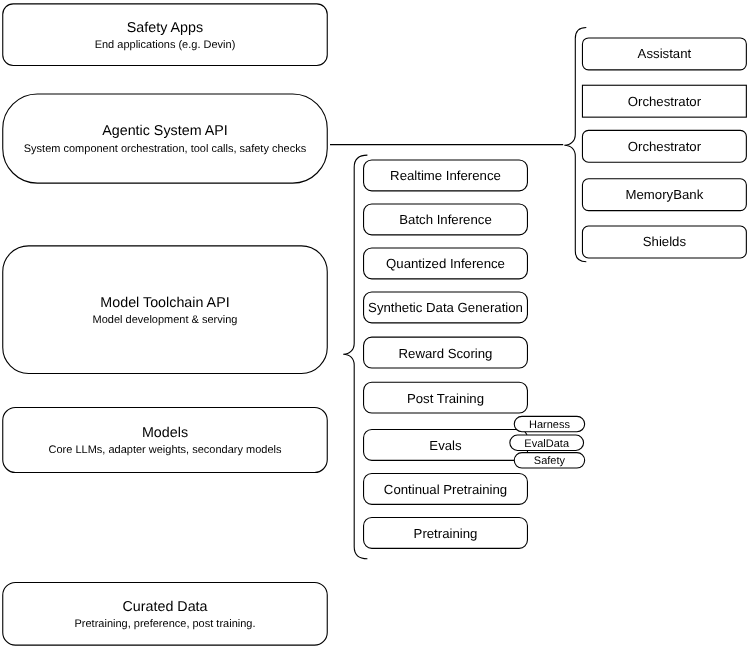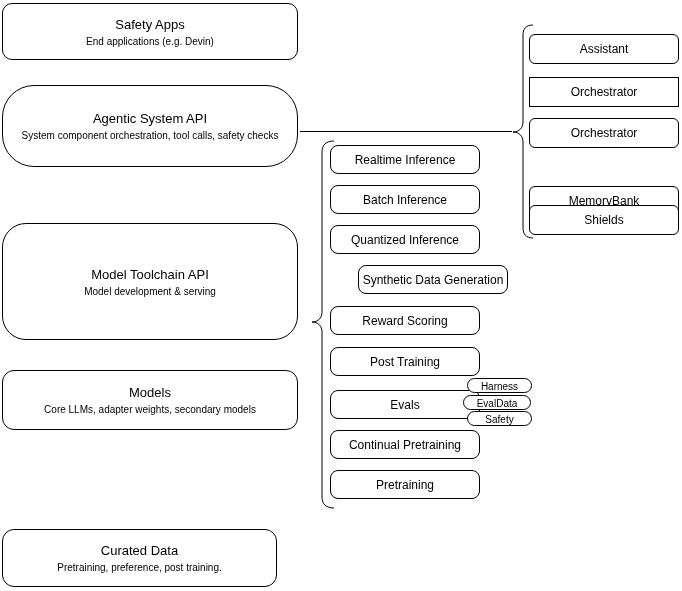--- a/index.html
+++ b/index.html
@@ -61,35 +61,35 @@
     <div class="title">Model Toolchain API</div>
     <div class="subtitle">Model development &amp; serving</div>
   </div>
 
   <div class="node" style="top:370px;left:2px;width:296px;height:60px;border-radius:12px;">
     <div class="title">Models</div>
     <div class="subtitle">Core LLMs, adapter weights, secondary models</div>
   </div>
 
 
-  <div class="node" style="top:529px;left:2px;width:275px;height:58px;border-radius:12px;">
+  <div class="node" style="top:529px;left:2px;width:296px;height:58px;border-radius:12px;">
     <div class="title">Curated Data</div>
     <div class="subtitle">Pretraining, preference, post training.</div>
   </div>
 
   <div class="node mid" style="top:145px;left:330px;width:150px;height:29px;border-radius:8px;">
     <span class="small-label">Realtime Inference</span>
   </div>
   <div class="node mid" style="top:185px;left:330px;width:150px;height:29px;border-radius:8px;">
     <span class="small-label">Batch Inference</span>
   </div>
   <div class="node mid" style="top:225px;left:330px;width:150px;height:29px;border-radius:8px;">
     <span class="small-label">Quantized Inference</span>
   </div>
-  <div class="node mid" style="top:265px;left:330px;width:150px;height:29px;border-radius:8px;margin-left:28px;">
+  <div class="node mid" style="top:265px;left:330px;width:150px;height:29px;border-radius:8px;">
     <span class="small-label">Synthetic Data Generation</span>
   </div>
   <div class="node mid" style="top:306px;left:330px;width:150px;height:29px;border-radius:8px;">
     <span class="small-label">Reward Scoring</span>
   </div>
   <div class="node mid" style="top:347px;left:330px;width:150px;height:29px;border-radius:8px;">
     <span class="small-label">Post Training</span>
   </div>
   <div class="node mid" style="top:390px;left:330px;width:150px;height:29px;border-radius:8px;">
     <span class="small-label">Evals</span>
@@ -113,20 +113,20 @@
 
   <div class="node" style="top:34px;left:529px;width:150px;height:30px;border-radius:6px;">
     <span class="small-label">Assistant</span>
   </div>
   <div class="node" style="top:77px;left:529px;width:150px;height:30px;border-radius:0;">
     <span class="small-label">Orchestrator</span>
   </div>
   <div class="node" style="top:118px;left:529px;width:150px;height:30px;border-radius:6px;">
     <span class="small-label">Orchestrator</span>
   </div>
-  <div class="node" style="top:162px;left:529px;width:150px;height:30px;border-radius:6px;margin-top:24px;">
+  <div class="node" style="top:162px;left:529px;width:150px;height:30px;border-radius:6px;">
     <span class="small-label">MemoryBank</span>
   </div>
   <div class="node" style="top:205px;left:529px;width:150px;height:30px;border-radius:6px;">
     <span class="small-label">Shields</span>
   </div>
 
 </div>
 
 </body></html>

